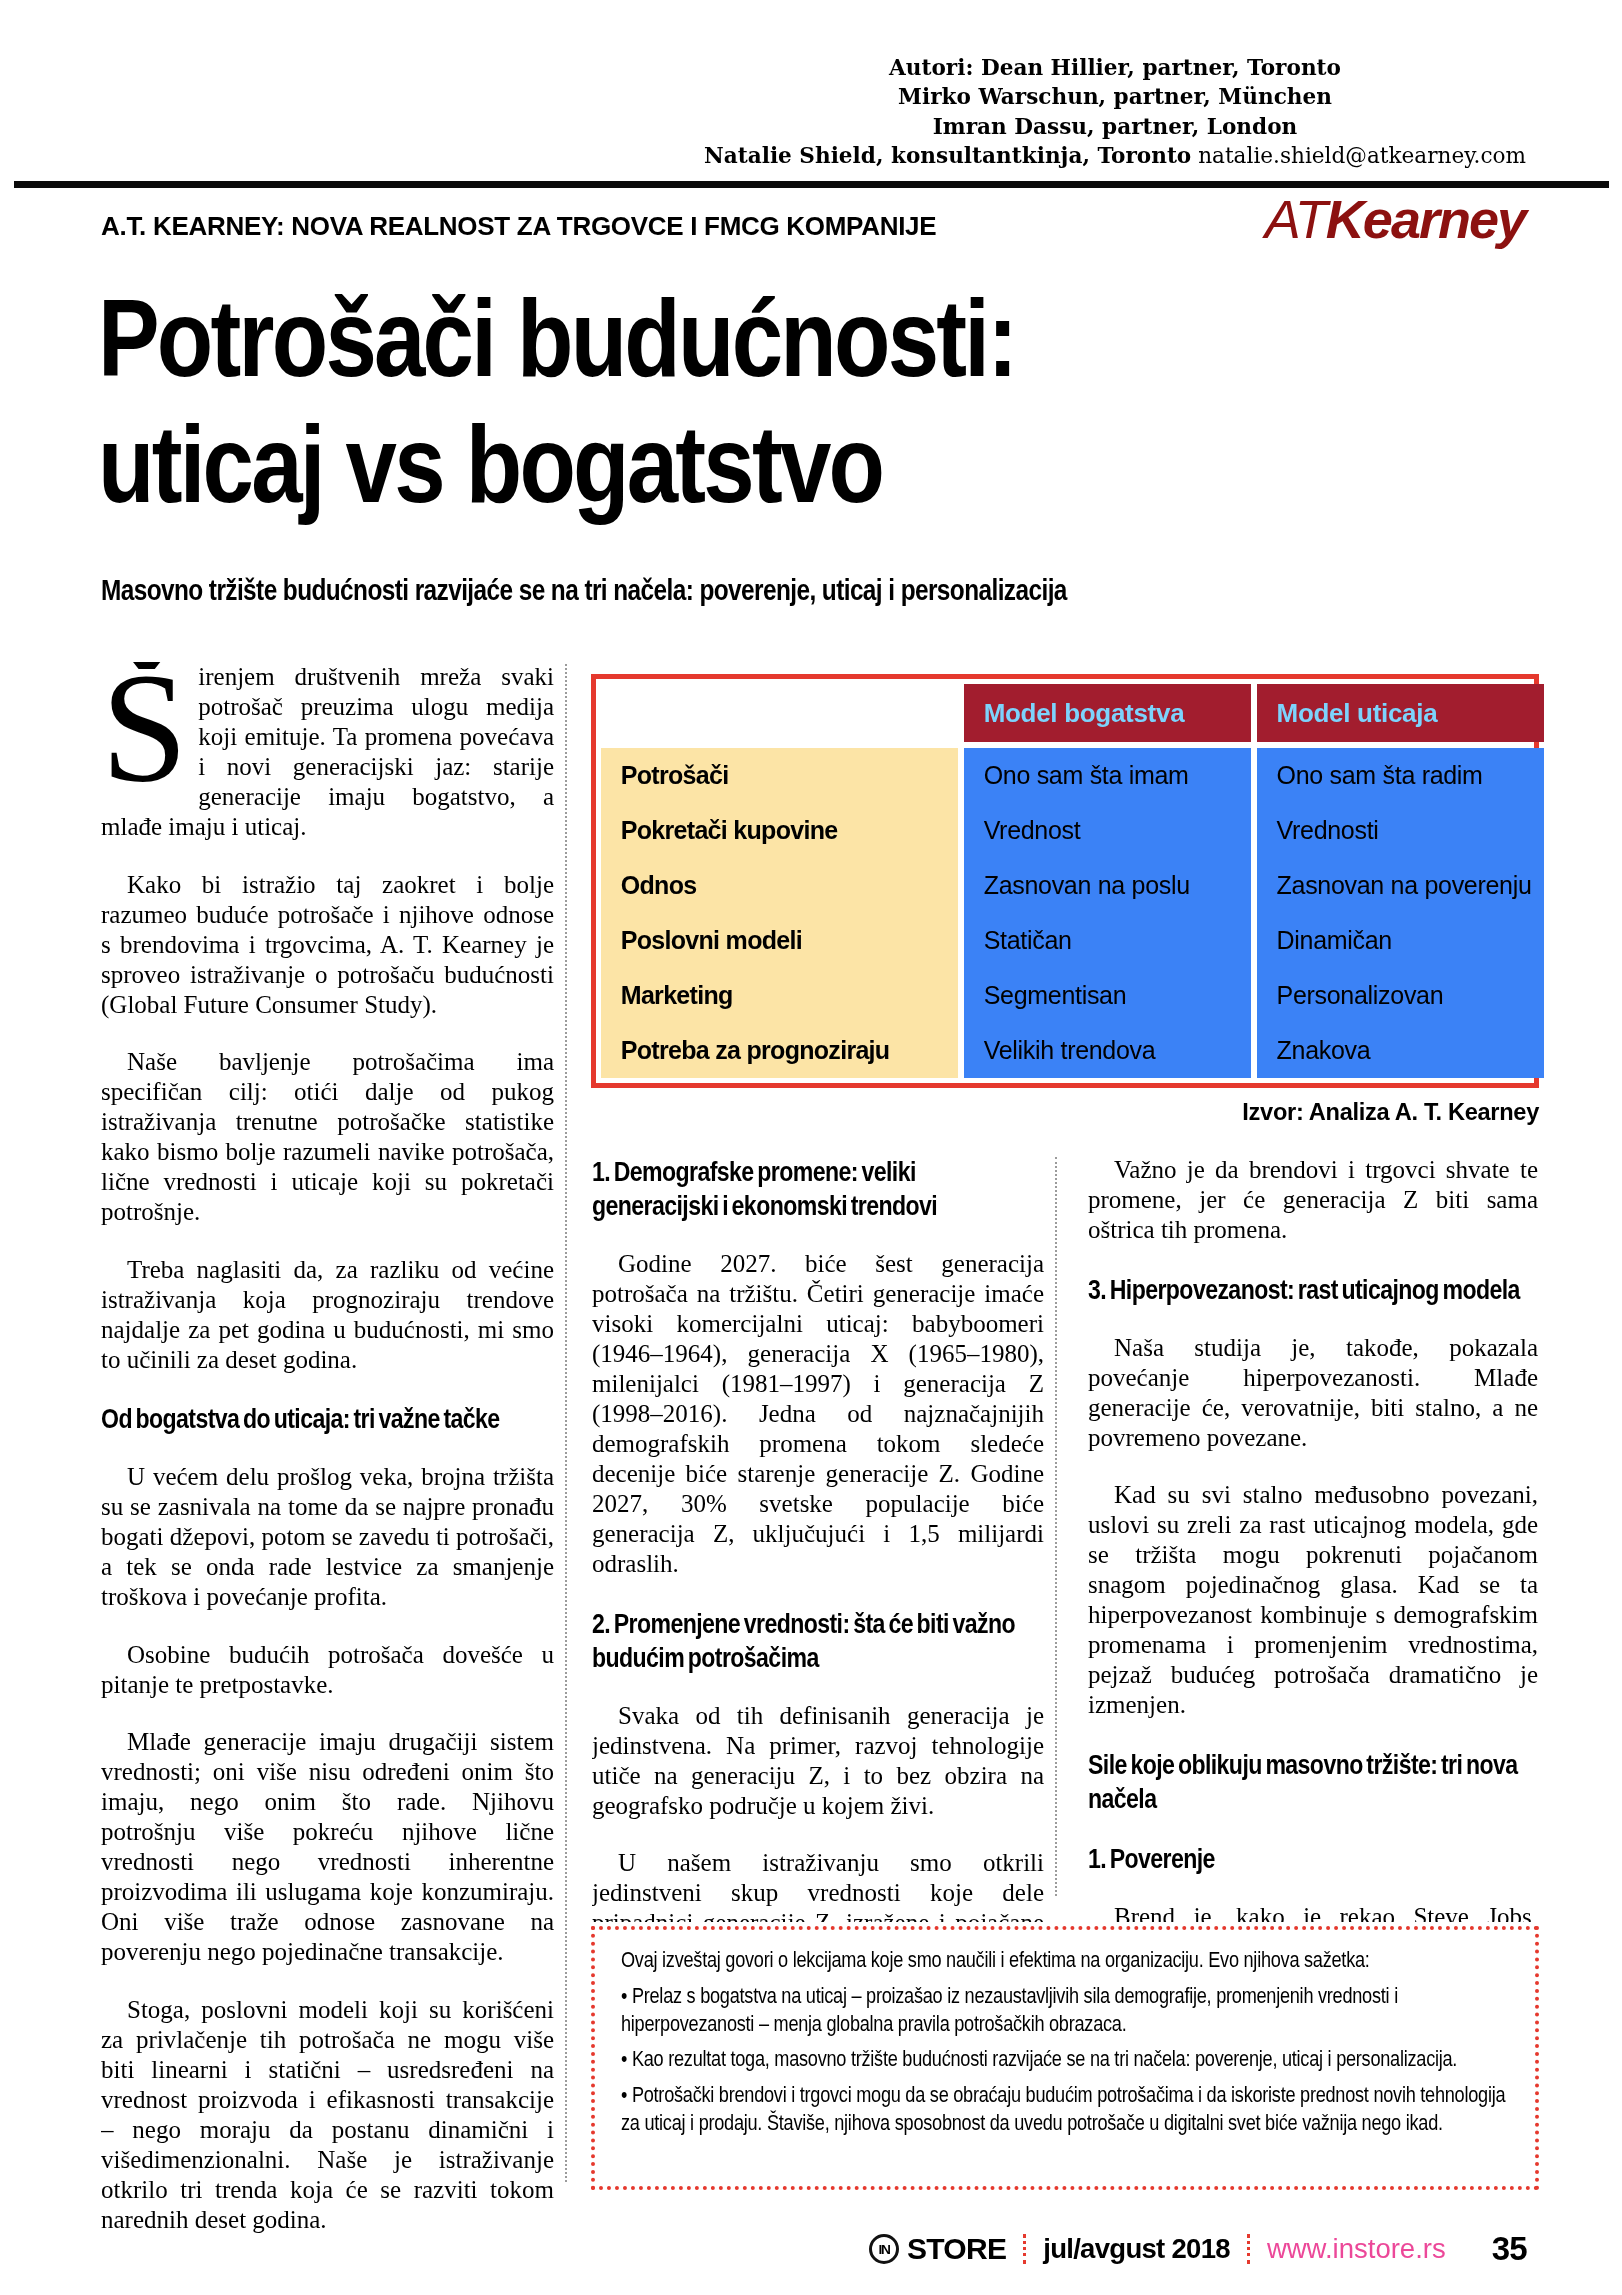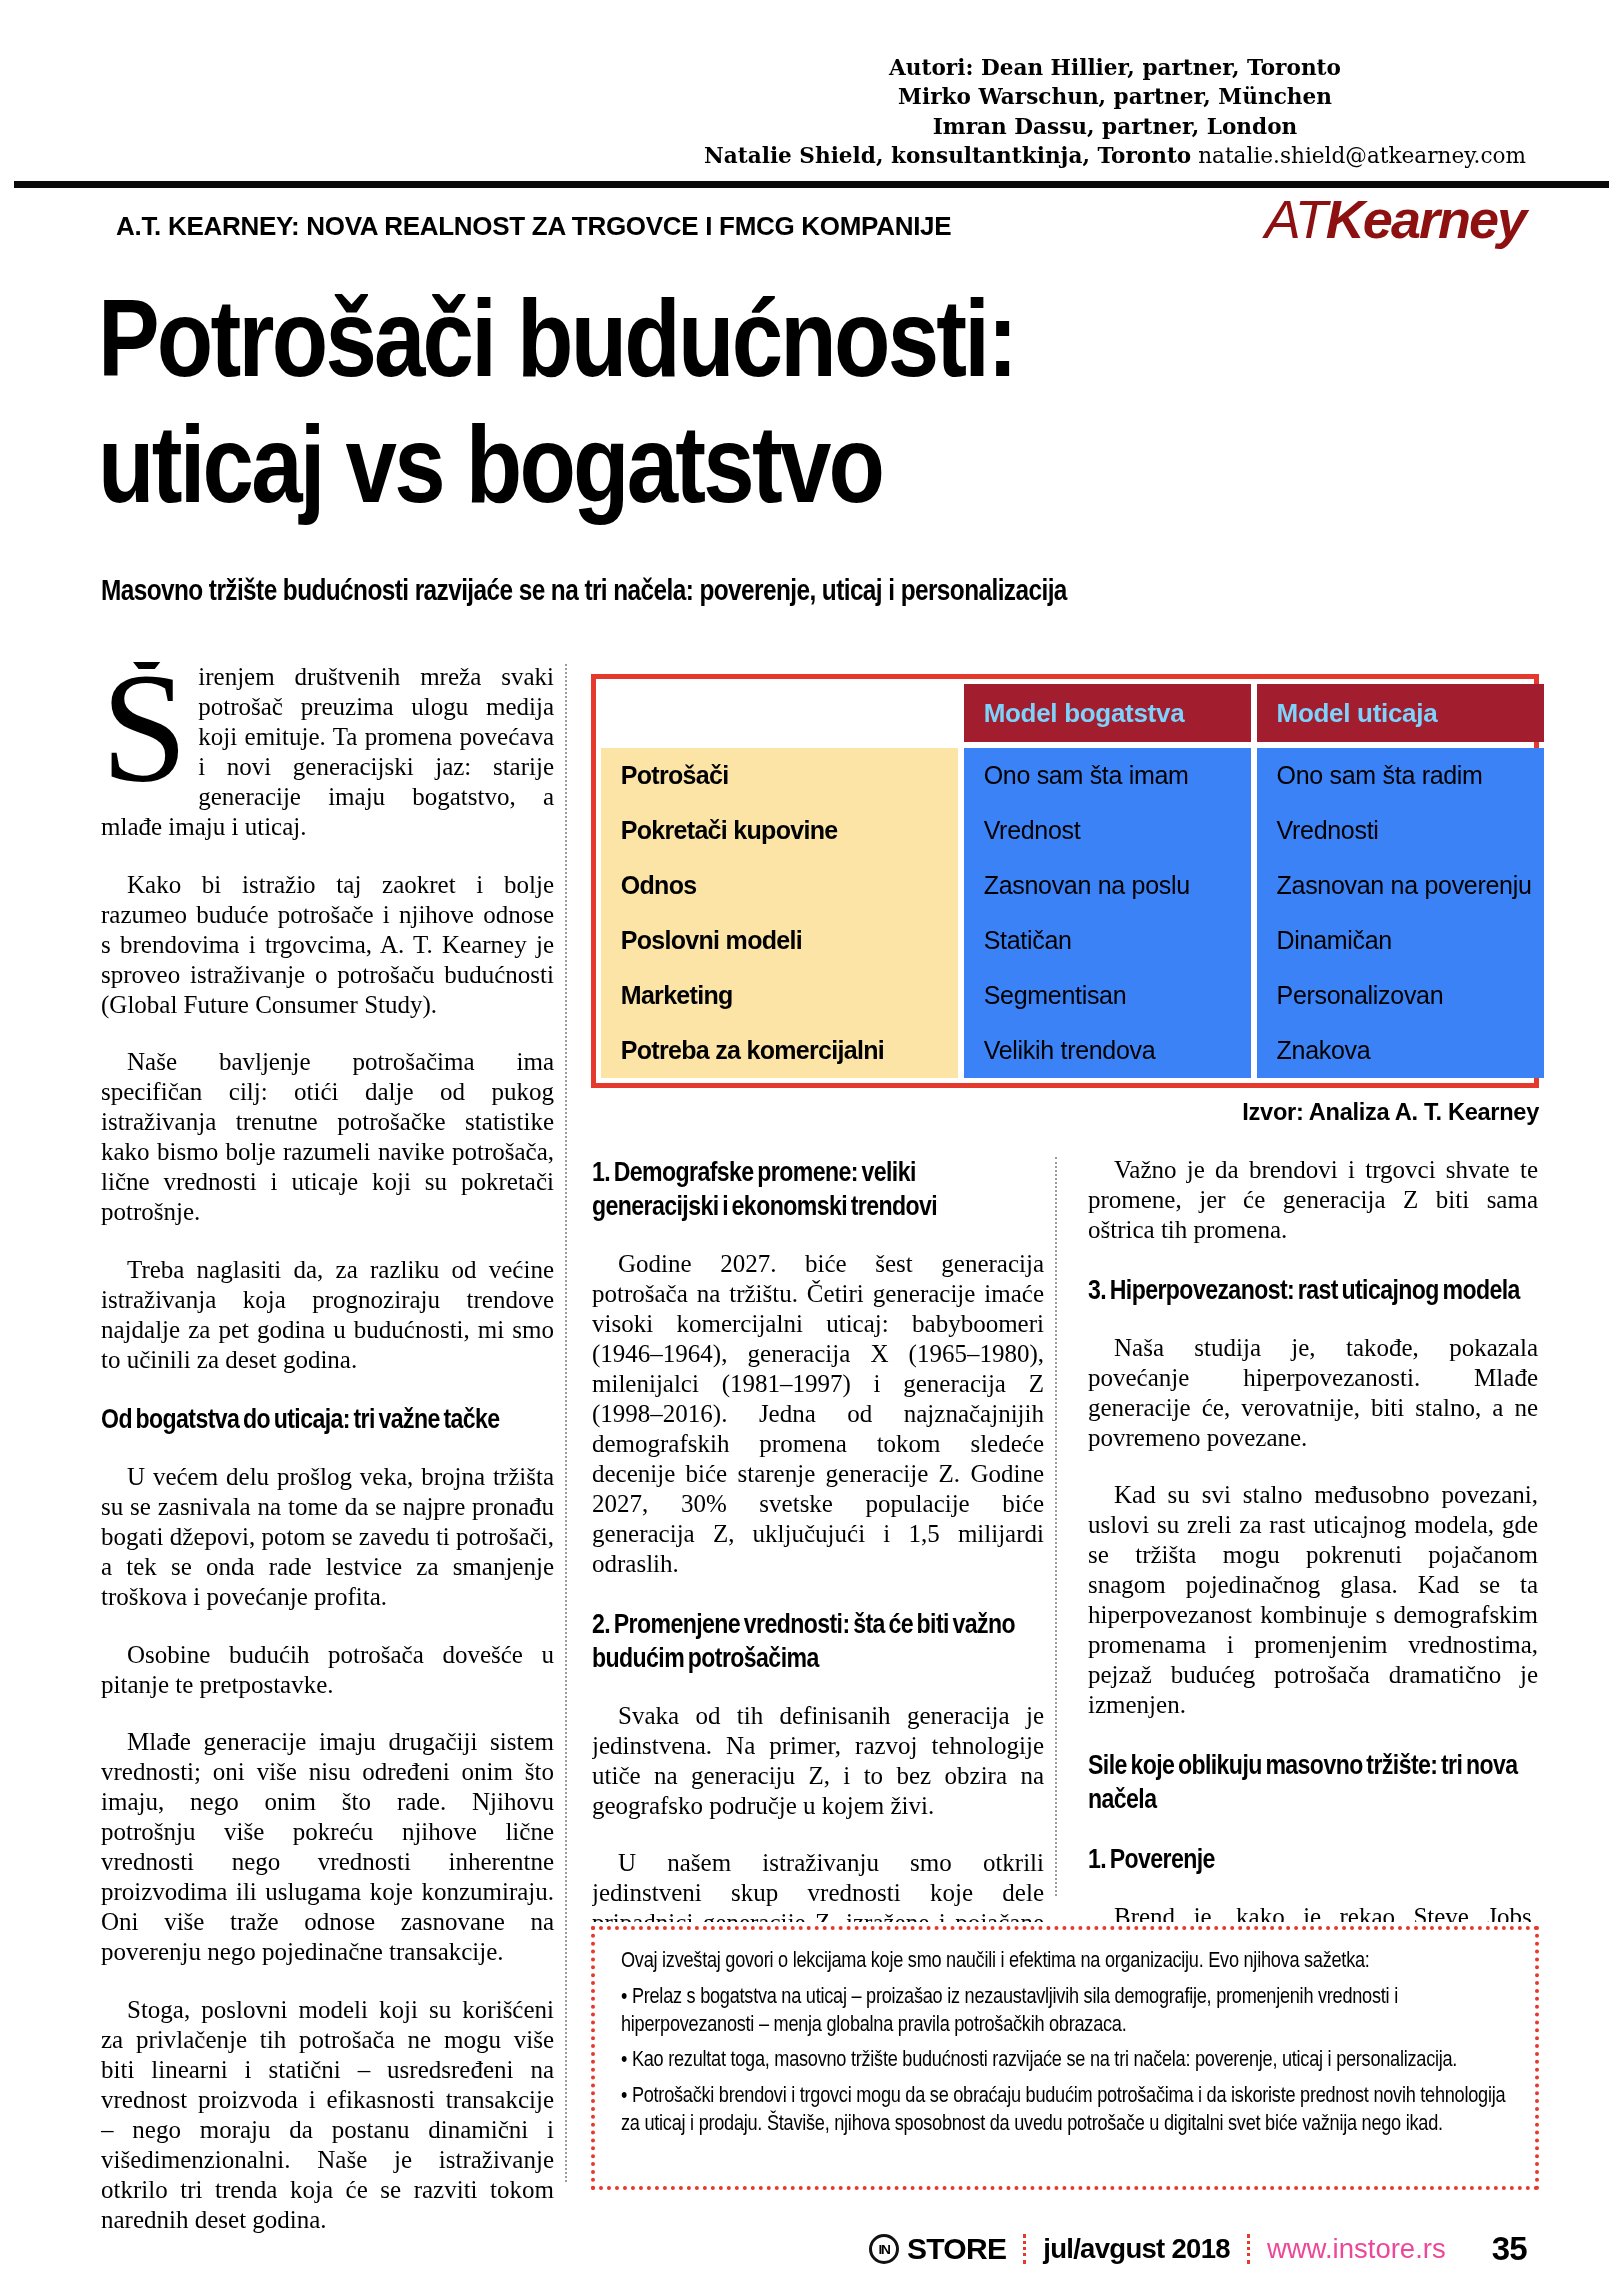--- a/index.html
+++ b/index.html
@@ -9,21 +9,21 @@
   }
   
   .authors {
     position:absolute; top:53px; right:97px; text-align:center;
     font-family:"DejaVu Serif","Liberation Serif",serif;
     font-size:21.6px; line-height:29.4px; font-weight:700;
   }
   .authors .email { font-weight:400; }
   .toprule { position:absolute; top:181px; left:14.4px; right:14.4px; height:7.2px; background:#0a0a0a; }
   .kicker {
-    position:absolute; top:211px; left:116px; white-space:nowrap;
+    position:absolute; top:211px; left:101px; white-space:nowrap;
     font-weight:700; font-size:26px; letter-spacing:-0.3px;
   }
   .atk-logo {
     position:absolute; top:188px; right:98px; white-space:nowrap;
     font-style:italic; font-size:54px; letter-spacing:-2px; color:#8c1110;
   }
   .atk-logo .at { font-weight:400; }
   .atk-logo .kearney { font-weight:700;margin-top:7px; }
   
   .title {
@@ -158,21 +158,21 @@
       <div class="hcell">Model bogatstva</div>
       <div class="hcell">Model uticaja</div>
     </div>
     <div class="body">
       <div class="tcol labels">
         <div class="trow">Potrošači</div>
         <div class="trow">Pokretači kupovine</div>
         <div class="trow">Odnos</div>
         <div class="trow">Poslovni modeli</div>
         <div class="trow">Marketing</div>
-        <div class="trow">Potreba za komercijalni</div>
+        <div class="trow">Potreba za prognoziraju</div>
       </div>
       <div class="tcol vals">
         <div class="trow">Ono sam šta imam</div>
         <div class="trow">Vrednost</div>
         <div class="trow">Zasnovan na poslu</div>
         <div class="trow">Statičan</div>
         <div class="trow">Segmentisan</div>
         <div class="trow">Velikih trendova</div>
       </div>
       <div class="tcol vals">

